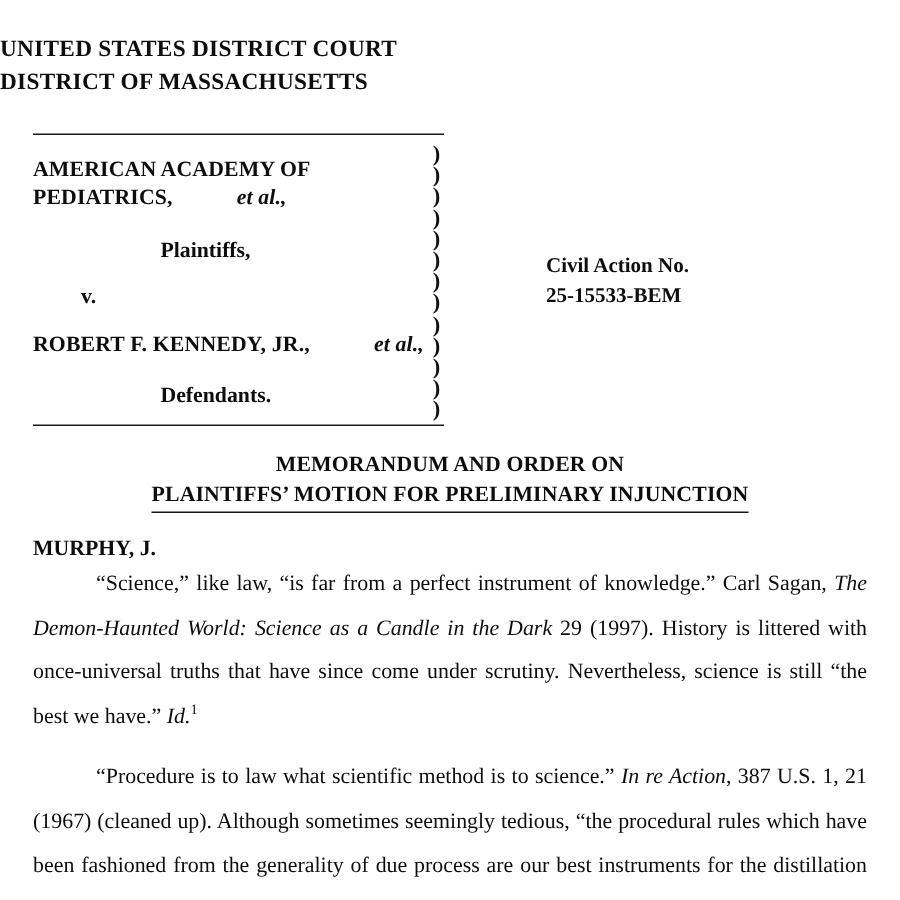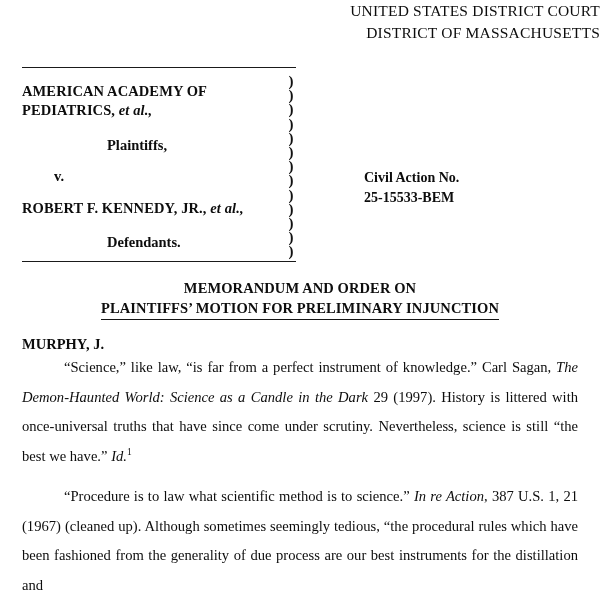--- a/index.html
+++ b/index.html
@@ -20,27 +20,28 @@
     position: relative;
     width: 600px;
     height: 600px;
     background: #ffffff;
     box-sizing: border-box;
     padding: 0;
   }
 
   
   .court-header {
-    text-align: right;
-    font-weight: normal;
+    text-align: left;
+    font-weight: bold;
     font-size: 15.5px;
     letter-spacing: 0.2px;
     line-height: 1.42;
-  }
-  .court-header .line2 { display: block; margin-left: 48px; }
+    padding-top: 22px;
+  }
+  .court-header .line2 { display: block; }
 
   
   .caption {
     position: relative;
     margin: 23px 22px 0 22px;
     width: 274px;
   }
   .rule {
     border-top: 1.6px solid #1a1a1a;
     height: 0;
@@ -65,21 +66,21 @@
     color: #111;
   }
   .paren-col span { display: block; }
 
   .party {
     font-weight: bold;
     font-size: 14.5px;
     line-height: 1.33;
     letter-spacing: 0.1px;
   }
-  .party em { font-style: italic; font-weight: bold; }
+  .party em { font-style: italic; font-weight: bold; margin-left: 39px; }
   .role {
     font-weight: bold;
     font-size: 14.5px;
     margin-left: 85px;
   }
   .vee {
     font-weight: bold;
     font-size: 14.5px;
     margin-left: 32px;
   }

